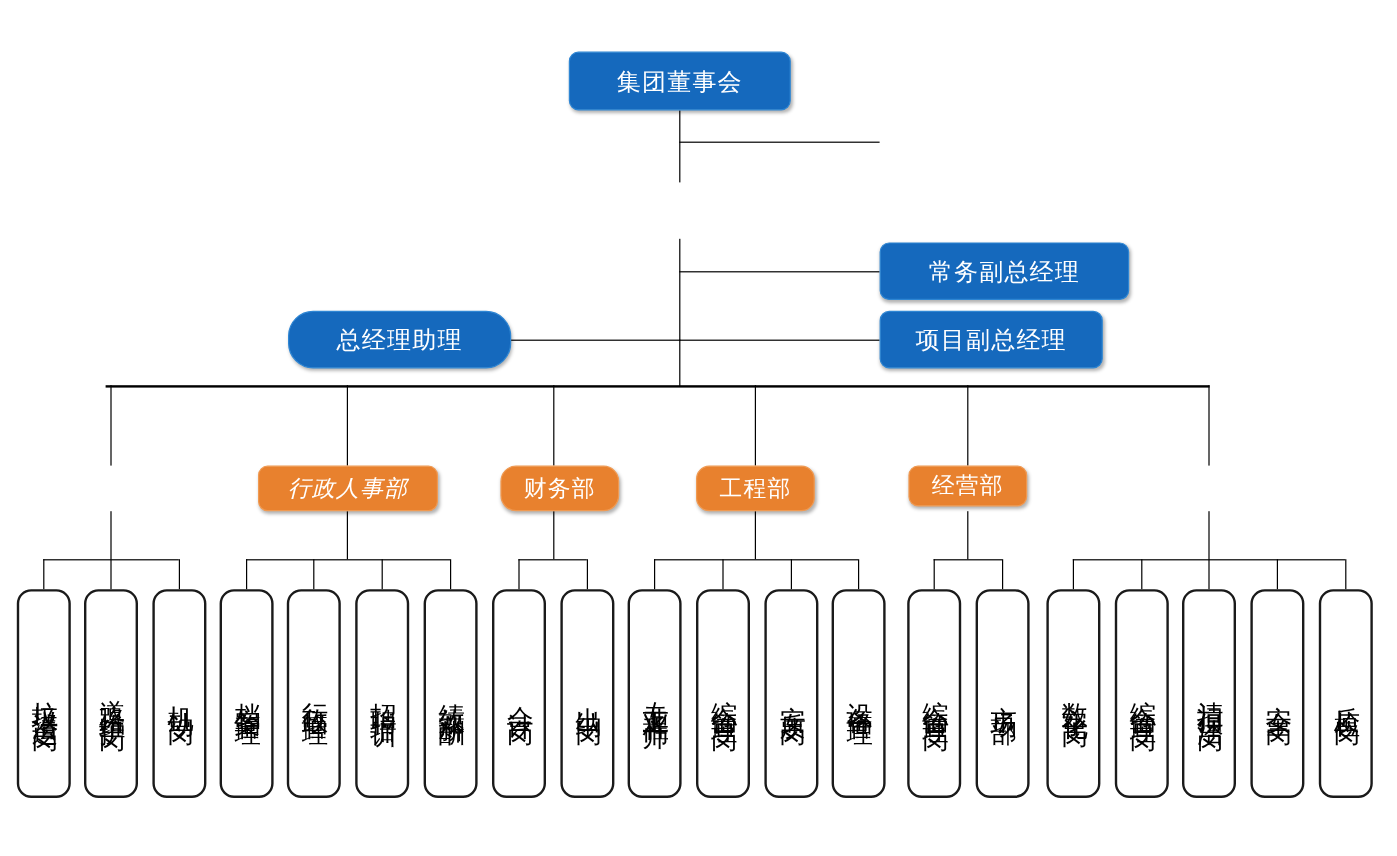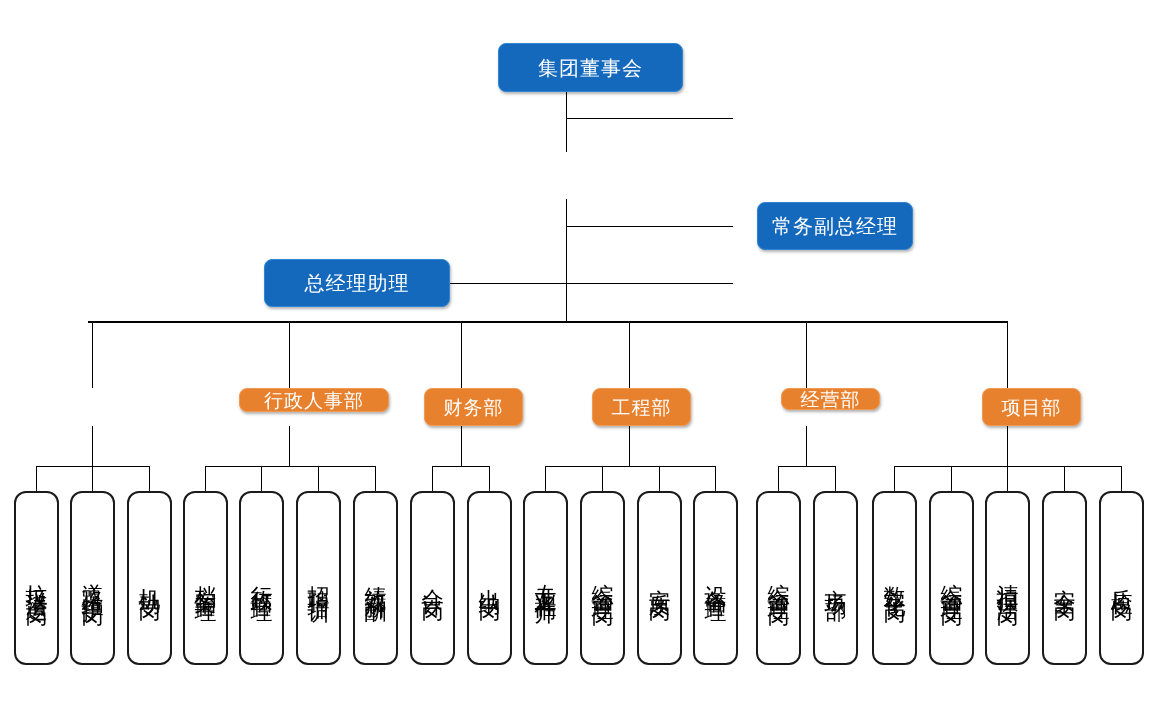--- a/index.html
+++ b/index.html
@@ -34,21 +34,20 @@
     box-sizing: border-box;
     display: flex;
     align-items: center;
     justify-content: center;
     text-align: center;
     color: #ffffff;
     border-radius: 8px;
     letter-spacing: 1px;
     line-height: 1.1;
     box-shadow: 1px 2px 3px rgba(0,0,0,0.30);
-    margin-left: 24px;
   }
 
   .node.blue {
     background: #1569BD;
     border: 1px solid #2E86D4;
     font-size: 20px;
   }
   .node.orange {
     background: #E8812E;
     border: 1px solid #F09A52;
@@ -140,49 +139,49 @@
   <div class="line v" style="left:1007px; top:466px; height:25px;"></div>
   <div class="line v" style="left:1064px; top:466px; height:25px;"></div>
   <div class="line v" style="left:1121px; top:466px; height:25px;"></div>
 
   <div class="node blue" style="left:474px; top:43px; width:185px; height:49px;">
     <span>集团董事会</span>
   </div>
 
 
 
-  <div class="node blue" style="left:733px; top:202px; width:156px; height:48px;">
+  <div class="node blue" style="left:733px; top:202px; width:208px; height:48px;">
     <span>常务副总经理</span>
   </div>
 
-
-  <div class="node blue" style="left:240px; top:259px; width:186px; height:48px;">
+  <div class="node blue" style="left:733px; top:259px; width:186px; height:48px;">
+    <span>项目副总经理</span>
+  </div>
+
+  <div class="node blue" style="left:240px; top:259px; width:186px; height:48px;border-radius:21px;">
     <span>总经理助理</span>
   </div>
 
 
-  <div class="node orange" style="left:215px; top:388px; width:150px; height:24px;">
+  <div class="node orange" style="left:215px; top:388px; width:150px; height:38px;font-style:italic;">
     <span>行政人事部</span>
   </div>
 
-  <div class="node orange" style="left:400px; top:388px; width:99px; height:38px;">
+  <div class="node orange" style="left:417px; top:388px; width:99px; height:38px;border-radius:13px;">
     <span>财务部</span>
   </div>
 
-  <div class="node orange" style="left:568px; top:388px; width:99px; height:38px;">
+  <div class="node orange" style="left:580px; top:388px; width:99px; height:38px;border-radius:11px;">
     <span>工程部</span>
   </div>
 
-  <div class="node orange" style="left:757px; top:388px; width:99px; height:22px;">
+  <div class="node orange" style="left:757px; top:388px; width:99px; height:34px;">
     <span>经营部</span>
   </div>
 
-  <div class="node orange" style="left:958px; top:388px; width:99px; height:38px;">
-    <span>项目部</span>
-  </div>
 
   <div class="leaf" style="left:14px; top:491px; width:45px; height:174px;">
     <span class="vtext">垃圾清运岗</span>
   </div>
   <div class="leaf" style="left:70px; top:491px; width:45px; height:174px;">
     <span class="vtext">道路维护岗</span>
   </div>
   <div class="leaf" style="left:127px; top:491px; width:45px; height:174px;">
     <span class="vtext">机动岗</span>
   </div>

